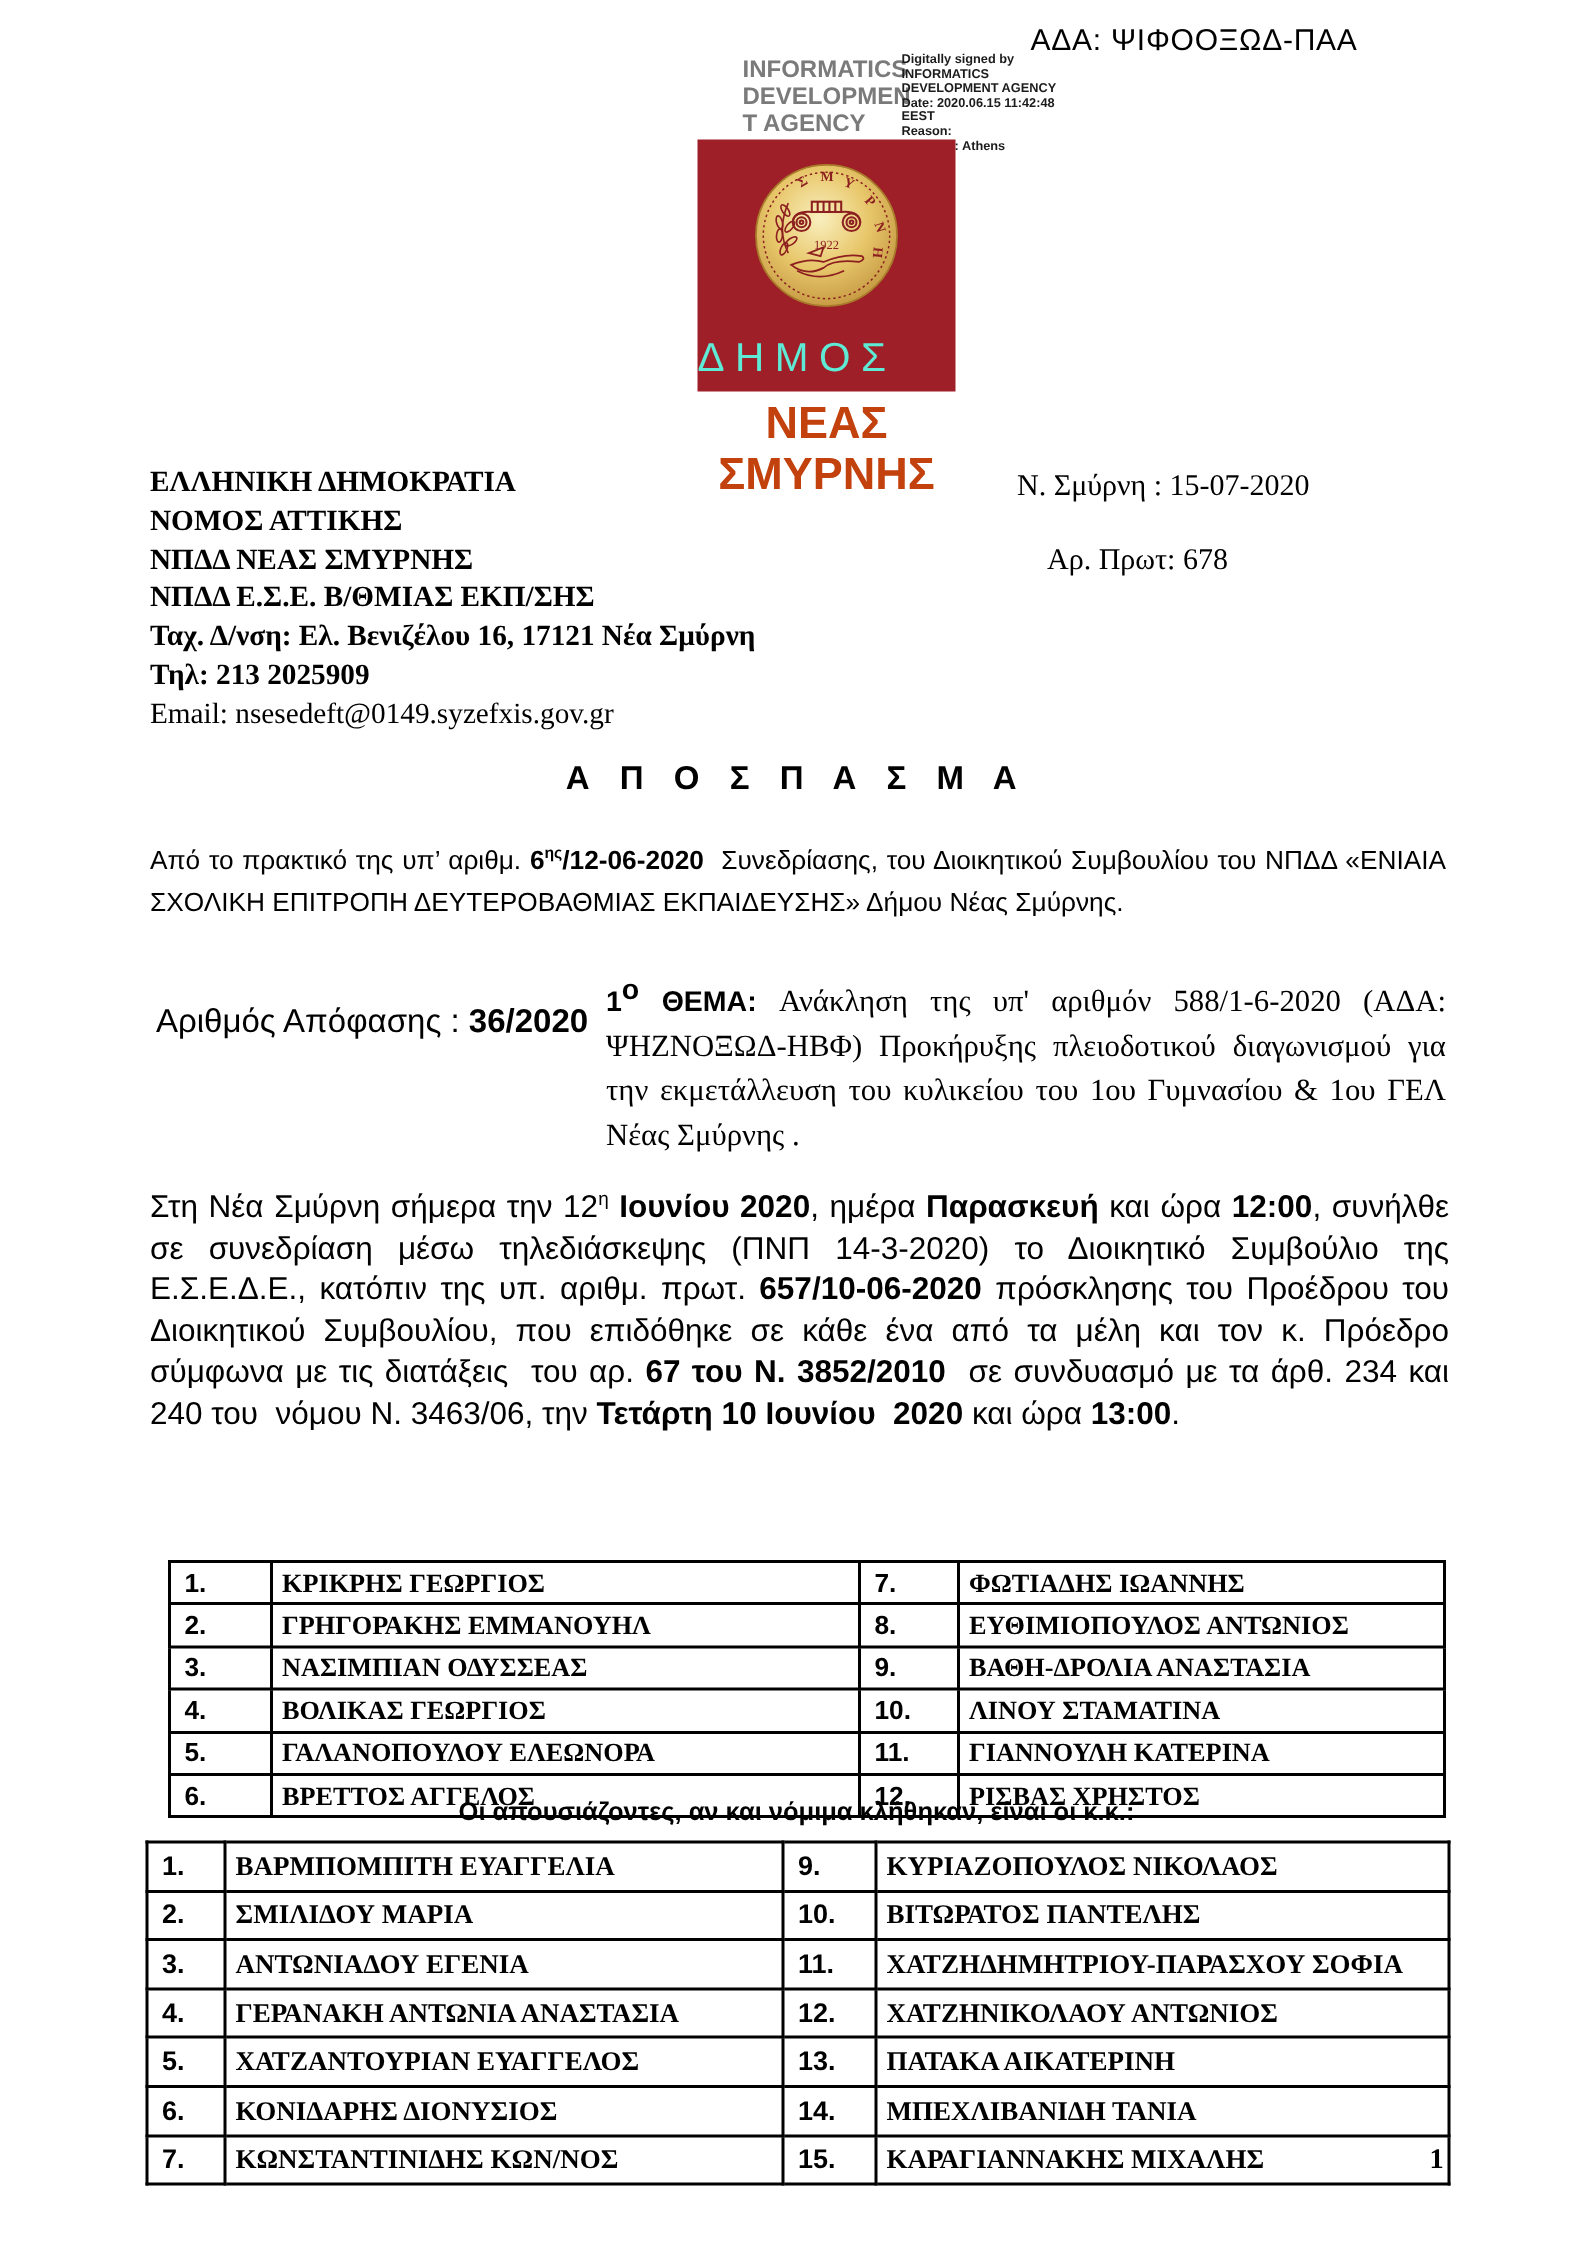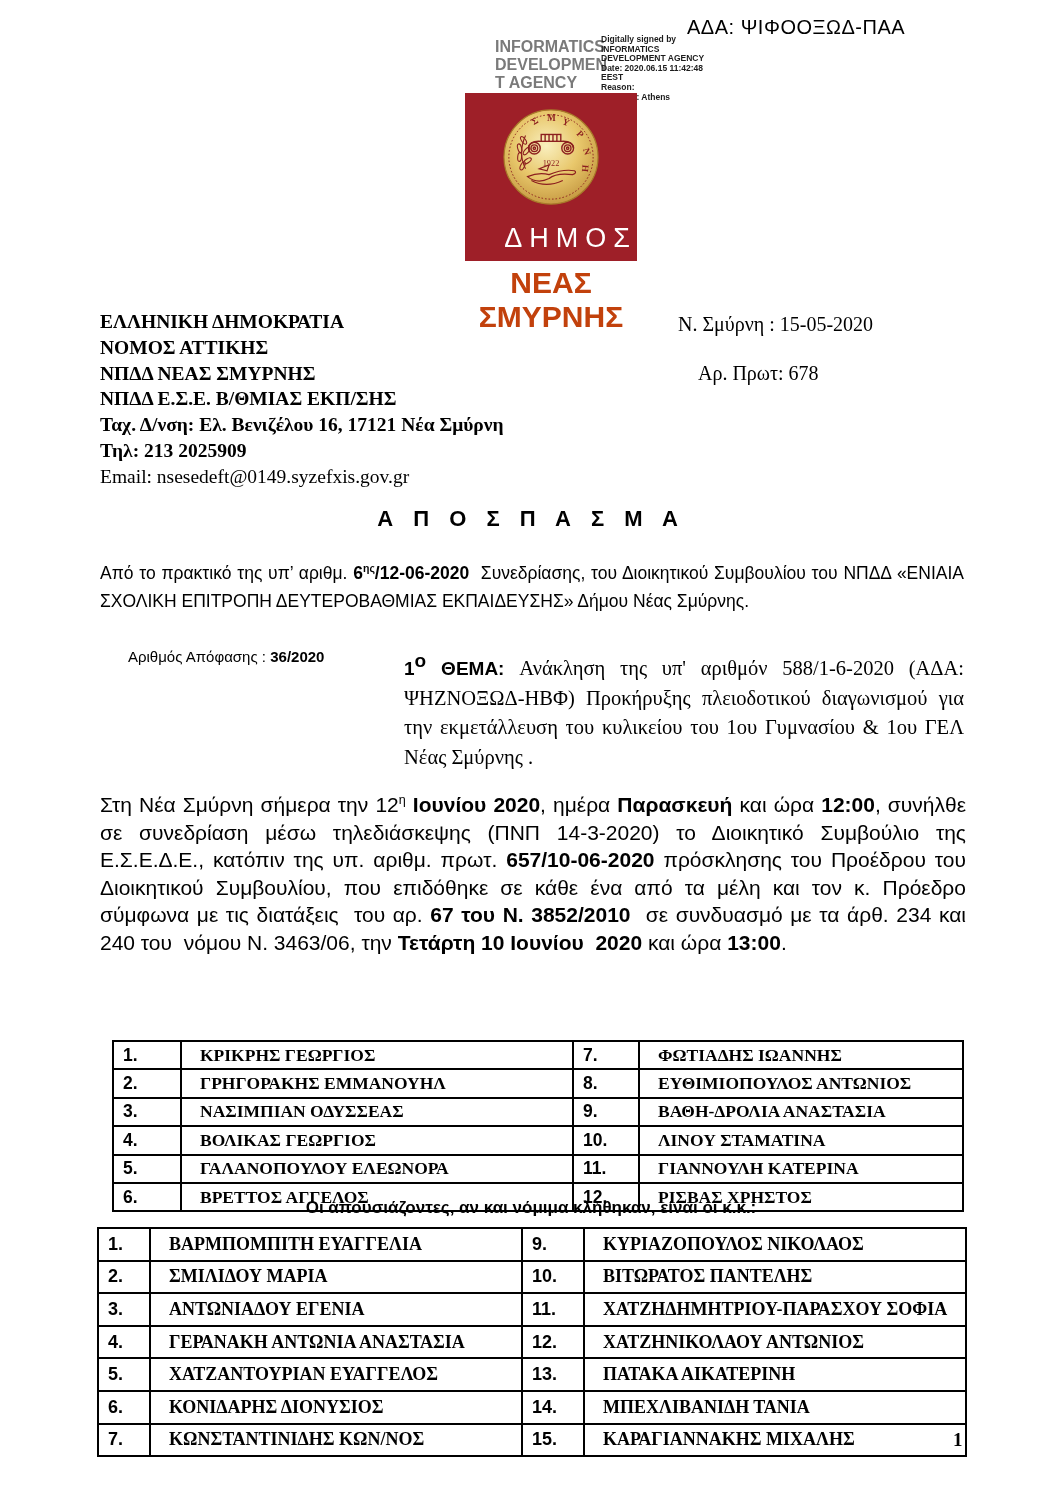--- a/index.html
+++ b/index.html
@@ -9,54 +9,54 @@
   .ada{position:absolute;left:687px;top:16px;font-size:20px;letter-spacing:.5px;}
 
   .agency{position:absolute;left:495px;top:38px;color:#7a7a7a;font-weight:700;
           font-size:16px;line-height:18px;}
   .sigdetails{position:absolute;left:601px;top:35px;font-size:8.5px;line-height:9.6px;
           font-weight:700;color:#1c1c1c;width:150px;}
 
   .logo{position:absolute;left:465px;top:93px;width:172px;}
   .logo-square{width:172px;height:168px;background:#9E1F28;position:relative;}
   .coin-wrap{position:absolute;left:37px;top:15px;width:98px;height:98px;}
-  .dimos{position:absolute;bottom:7px;width:100%;text-align:right;color:#ffffff;
+  .dimos{position:absolute;bottom:7px;width:100%;text-align:left;color:#5eead4;
          font-size:27px;letter-spacing:7px;font-weight:400;}
   .neas{margin-top:5px;width:210px;margin-left:-19px;text-align:center;color:#c2410c;
         font-weight:700;font-size:30px;}
 
   .letterhead-left{position:absolute;left:100px;top:309px;font-family:"Liberation Serif",serif;
         font-weight:700;font-size:19.5px;line-height:25.8px;white-space:nowrap;}
   .letterhead-left .regular{font-weight:400;}
   .lh-date{position:absolute;left:678px;top:313px;font-family:"Liberation Serif",serif;font-size:20px;}
   .lh-prot{position:absolute;left:698px;top:362px;font-family:"Liberation Serif",serif;font-size:20px;}
 
   .title{position:absolute;left:100px;top:506px;width:862px;text-align:center;
          font-weight:700;font-size:22px;letter-spacing:7px;}
 
   .richtext span, .richtext sup{white-space:pre-wrap;}
   .b{font-weight:700;}
   sup{font-size:.6em;line-height:0;}
 
   .intro{position:absolute;left:100px;top:560px;width:864px;font-size:17.5px;
          line-height:27.5px;text-align:justify;}
 
-  .decision{position:absolute;left:104px;top:648px;font-size:15px;margin-left:24px;}
+  .decision{position:absolute;left:104px;top:668px;font-size:22px;}
   .theme{position:absolute;left:404px;top:654px;width:560px;font-family:"Liberation Serif",serif;
          font-size:20.5px;line-height:29.5px;text-align:justify;}
   .theme .sans{font-family:"Liberation Sans",sans-serif;font-size:19px;}
 
   .bodytext{position:absolute;left:100px;top:791px;width:866px;font-size:21px;
          line-height:27.6px;text-align:justify;}
   .bodytext p{margin:0;}
 
   table{border-collapse:collapse;table-layout:fixed;}
   td{border:2px solid #000;overflow:hidden;white-space:nowrap;}
   td.num{font-weight:700;font-size:17px;padding-left:9px;font-family:"Liberation Sans",sans-serif;}
-  td.name{font-family:"Liberation Serif",serif;font-weight:700;padding-left:18px;}
+  td.name{font-family:"Liberation Serif",serif;font-weight:700;padding-left:6px;}
 
   .table1{position:absolute;left:112px;top:1040px;width:850px;}
   .table1 td{height:24.4px;font-size:17.5px;}
   .table2{position:absolute;left:97px;top:1227px;width:868px;}
   .table2 td{height:28.6px;font-size:18px;}
 
   .caption{position:absolute;left:100px;top:1198px;width:862px;text-align:center;
            font-size:17px;font-weight:600;}
 
   .pagenum{position:absolute;left:953px;top:1429px;font-family:"Liberation Serif",serif;
@@ -148,21 +148,21 @@
 
   <div class="letterhead-left">
       <div>ΕΛΛΗΝΙΚΗ ΔΗΜΟΚΡΑΤΙΑ</div>
       <div>ΝΟΜΟΣ ΑΤΤΙΚΗΣ</div>
       <div>ΝΠΔΔ ΝΕΑΣ ΣΜΥΡΝΗΣ</div>
       <div>ΝΠΔΔ Ε.Σ.Ε. Β/ΘΜΙΑΣ ΕΚΠ/ΣΗΣ</div>
       <div>Ταχ. Δ/νση: Ελ. Βενιζέλου 16, 17121 Νέα Σμύρνη</div>
       <div>Τηλ: 213 2025909</div>
       <div class="regular">Email: nsesedeft@0149.syzefxis.gov.gr</div>
     </div>
-  <div class="lh-date">Ν. Σμύρνη : 15-05-2020</div>
+  <div class="lh-date">Ν. Σμύρνη : 15-07-2020</div>
   <div class="lh-prot">Αρ. Πρωτ: 678</div>
 
   <div class="title">Α Π Ο Σ Π Α Σ Μ Α</div>
 
   <div class="intro richtext"><span>Από το πρακτικό της υπ’ αριθμ. </span><span class="b">6</span><sup class="b">ης</sup><span class="b">/12-06-2020</span><span>  Συνεδρίασης, του Διοικητικού Συμβουλίου του ΝΠΔΔ «ΕΝΙΑΙΑ ΣΧΟΛΙΚΗ ΕΠΙΤΡΟΠΗ ΔΕΥΤΕΡΟΒΑΘΜΙΑΣ ΕΚΠΑΙΔΕΥΣΗΣ» Δήμου Νέας Σμύρνης.</span></div>
 
   <div class="decision"><span>Αριθμός Απόφασης : </span><span class="b">36/2020</span></div>
 
   <div class="theme richtext"><span class="b sans">1</span><sup class="b sans">ο</sup><span class="b sans"> ΘΕΜΑ: </span><span>Ανάκληση της υπ' αριθμόν 588/1-6-2020 (ΑΔΑ: ΨΗΖΝΟΞΩΔ-ΗΒΦ) Προκήρυξης πλειοδοτικού διαγωνισμού για την εκμετάλλευση του κυλικείου του 1ου Γυμνασίου &amp; 1ου ΓΕΛ Νέας Σμύρνης .</span></div>
 

